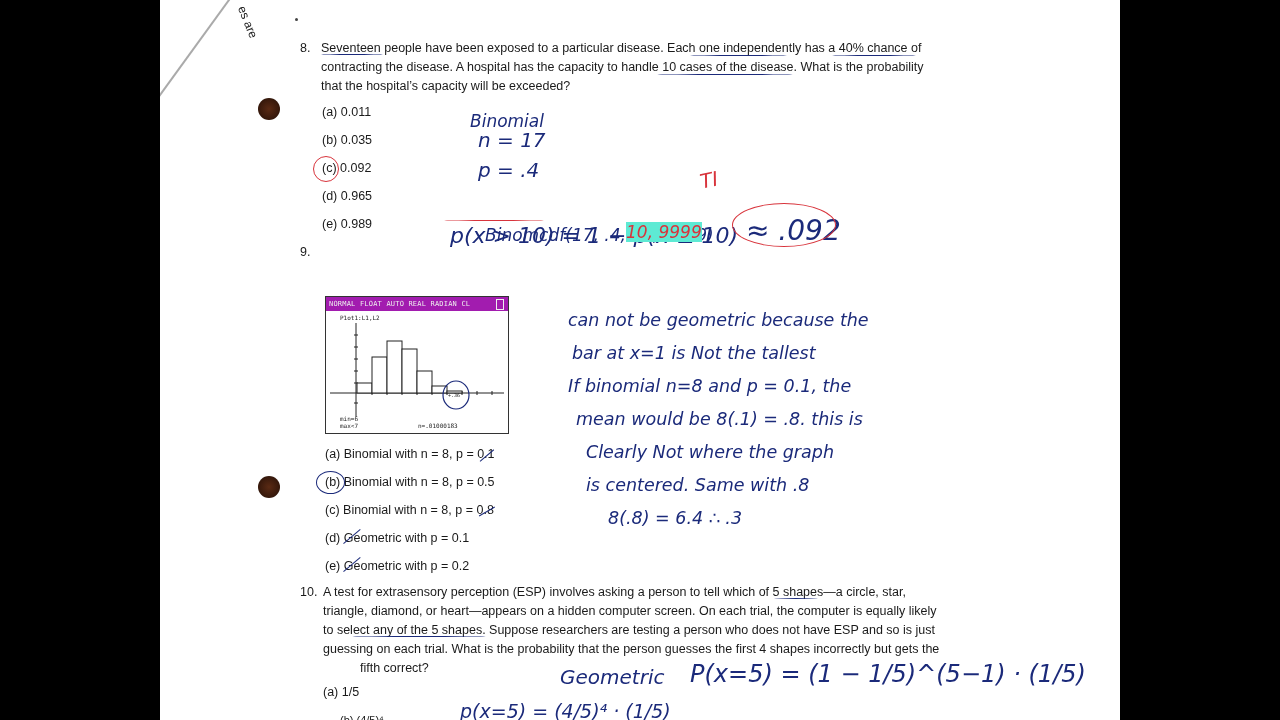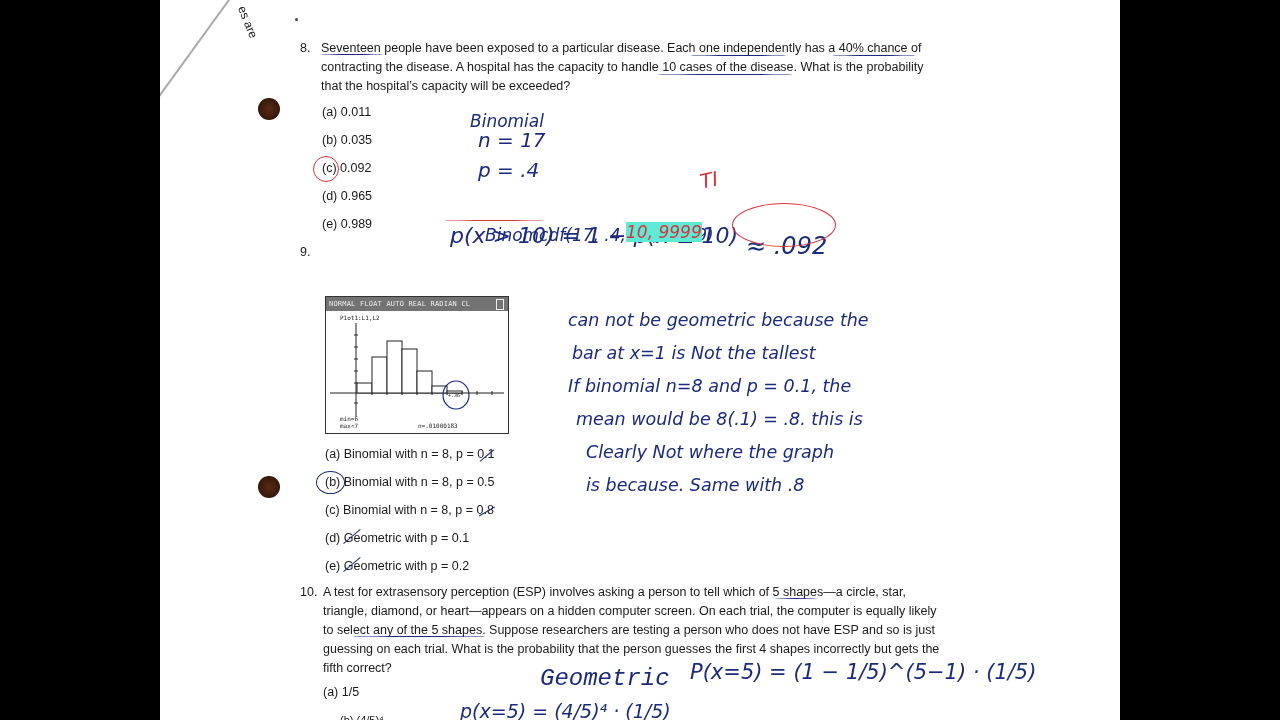--- a/index.html
+++ b/index.html
@@ -5,21 +5,21 @@
   html, body { margin:0; padding:0; }
   body { width:1280px; height:720px; background:#000; position:relative; overflow:hidden; font-family:"Liberation Sans", sans-serif; }
   .page { position:absolute; left:160px; top:0; width:960px; height:720px; background:#fff; overflow:hidden; }
   .abs { position:absolute; }
   .q { font-family:"Liberation Sans", sans-serif; font-size:12.5px; color:#1a1a1a; line-height:19px; }
   .hw-blue { font-family:"DejaVu Sans", sans-serif; color:#1b2a7a; font-style:italic; }
   .hw-red { font-family:"DejaVu Sans", sans-serif; color:#d8343c; font-style:italic; }
   .hole { position:absolute; width:22px; height:22px; border-radius:50%; background:radial-gradient(circle at 50% 50%, #5a2a14 0%, #3a1a0c 60%, #1e0d05 100%); }
   .binder-line { position:absolute; left:75px; top:-10px; width:2px; height:135px; background:#aaa; transform:rotate(36deg); transform-origin:top left; }
   .calc { position:absolute; left:165px; top:296px; width:182px; height:136px; border:1.5px solid #333; background:#fff; }
-  .calc-bar { height:14px; background:#737373; color:#eee; font-family:"DejaVu Sans Mono", monospace; font-size:7px; line-height:14px; padding-left:3px; letter-spacing:0.2px; position:relative; }
+  .calc-bar { height:14px; background:#a21caf; color:#eee; font-family:"DejaVu Sans Mono", monospace; font-size:7px; line-height:14px; padding-left:3px; letter-spacing:0.2px; position:relative; }
   .calc-batt { position:absolute; right:4px; top:2px; width:6px; height:9px; border:1px solid #eee; }
   .calc-small { font-family:"DejaVu Sans Mono", monospace; font-size:6px; color:#222; position:absolute; }
   .underline-blue { position:absolute; height:0; border-bottom:1.3px solid #1b2a7a; border-radius:50%; }
   .circle-red { position:absolute; border:1.6px solid #d8343c; border-radius:50%; }
   .circle-blue { position:absolute; border:1.4px solid #1b2a7a; border-radius:50%; }
   .strike { position:absolute; height:1.3px; background:#1b2a7a; }
 </style>
 </head>
 <body>
 
@@ -50,21 +50,21 @@
   <div class="circle-red" style="left:153px;top:156px;width:24px;height:24px;"></div>
 
   <div class="abs hw-blue" style="left:310px;top:100px;font-size:17px;margin-top:11px;">Binomial</div>
   <div class="abs hw-blue" style="left:318px;top:128px;font-size:20px;">n = 17</div>
   <div class="abs hw-blue" style="left:318px;top:158px;font-size:20px;">p = .4</div>
   <div class="abs hw-blue" style="left:290px;top:193px;font-size:22px;white-space:nowrap;margin-top:30px;">p(x &gt; 10) = 1 − p(x ≤ 10)</div>
   <div class="abs" style="left:284px;top:220px;width:100px;border-bottom:1.6px solid #d8343c;border-radius:50%;"></div>
   <div class="abs hw-red" style="left:540px;top:168px;font-size:20px;transform:rotate(-12deg);">TI</div>
   <div class="abs hw-blue" style="left:325px;top:225px;font-size:17px;white-space:nowrap;">Binomcdf(17, .4, 10, 9999)</div>
   <div class="abs hw-red" style="left:466px;top:222px;font-size:17px;background:#5eead4;white-space:nowrap;">10, 9999</div>
-  <div class="abs hw-blue" style="left:586px;top:232px;font-size:24px;white-space:nowrap;">≈ .092</div>
+  <div class="abs hw-blue" style="left:586px;top:214px;font-size:28px;white-space:nowrap;">≈ .092</div>
   <div class="circle-red" style="left:572px;top:203px;width:102px;height:42px;"></div>
 
   <div class="abs q" style="left:140px;top:243px;">9.</div>
 
   <div class="calc">
     <div class="calc-bar">
       <span>NORMAL FLOAT AUTO REAL RADIAN CL</span>
       <span class="calc-batt"></span>
     </div>
     <div class="calc-small" style="left:14px;top:17px;">P1ot1:L1,L2</div>
@@ -120,33 +120,34 @@
   <div class="strike" style="left:318px;top:511px;width:18px;transform:rotate(-30deg);"></div>
   <div class="strike" style="left:181px;top:536px;width:22px;transform:rotate(-40deg);"></div>
   <div class="strike" style="left:181px;top:564px;width:22px;transform:rotate(-40deg);"></div>
 
   <div class="abs hw-blue" style="left:408px;top:304px;font-size:17.5px;line-height:33px;white-space:nowrap;">
     <div>can not be geometric because the</div>
     <div style="margin-left:4px;">bar at x=1 is Not the tallest</div>
     <div>If binomial n=8 and p = 0.1, the</div>
     <div style="margin-left:8px;">mean would be 8(.1) = .8. this is</div>
     <div style="margin-left:18px;">Clearly Not where the graph</div>
-    <div style="margin-left:18px;">is because. Same with .8</div>
+    <div style="margin-left:18px;">is centered. Same with .8</div>
+    <div style="margin-left:40px;">8(.8) = 6.4 ∴ .3</div>
   </div>
 
   <div class="abs q" style="left:140px;top:583px;">10.</div>
   <div class="abs q" style="left:163px;top:583px;">
     <div style="white-space:nowrap;">A test for extrasensory perception (ESP) involves asking a person to tell which of 5 shapes—a circle, star,</div>
     <div style="white-space:nowrap;">triangle, diamond, or heart—appears on a hidden computer screen. On each trial, the computer is equally likely</div>
     <div style="white-space:nowrap;">to select any of the 5 shapes.  Suppose researchers are testing a person who does not have ESP and so is just</div>
     <div style="white-space:nowrap;">guessing on each trial. What is the probability that the person guesses the first 4 shapes incorrectly but gets the</div>
-    <div style="white-space:nowrap;">fifth correct?</div>
+    <div style="white-space:nowrap;margin-left:37px;">fifth correct?</div>
   </div>
   <div class="underline-blue" style="left:614px;top:598px;width:44px;"></div>
   <div class="underline-blue" style="left:192px;top:636px;width:134px;"></div>
 
   <div class="abs q" style="left:163px;top:683px;">(a) 1/5</div>
   <div class="abs q" style="left:180px;top:711px;font-size:11px;">(b) (4/5)⁴</div>
 
-  <div class="abs hw-blue" style="left:380px;top:665px;font-size:24px;font-family:Liberation Mono, monospace;">Geometric</div>
-  <div class="abs hw-blue" style="left:530px;top:660px;font-size:21px;white-space:nowrap;">P(x=5) = (1 − 1/5)^(5−1) · (1/5)</div>
+  <div class="abs hw-blue" style="left:400px;top:665px;font-size:20px;">Geometric</div>
+  <div class="abs hw-blue" style="left:530px;top:660px;font-size:24px;white-space:nowrap;">P(x=5) = (1 − 1/5)^(5−1) · (1/5)</div>
   <div class="abs hw-blue" style="left:300px;top:700px;font-size:19px;white-space:nowrap;">p(x=5) = (4/5)⁴ · (1/5)</div>
 </div>
 
 </body></html>

